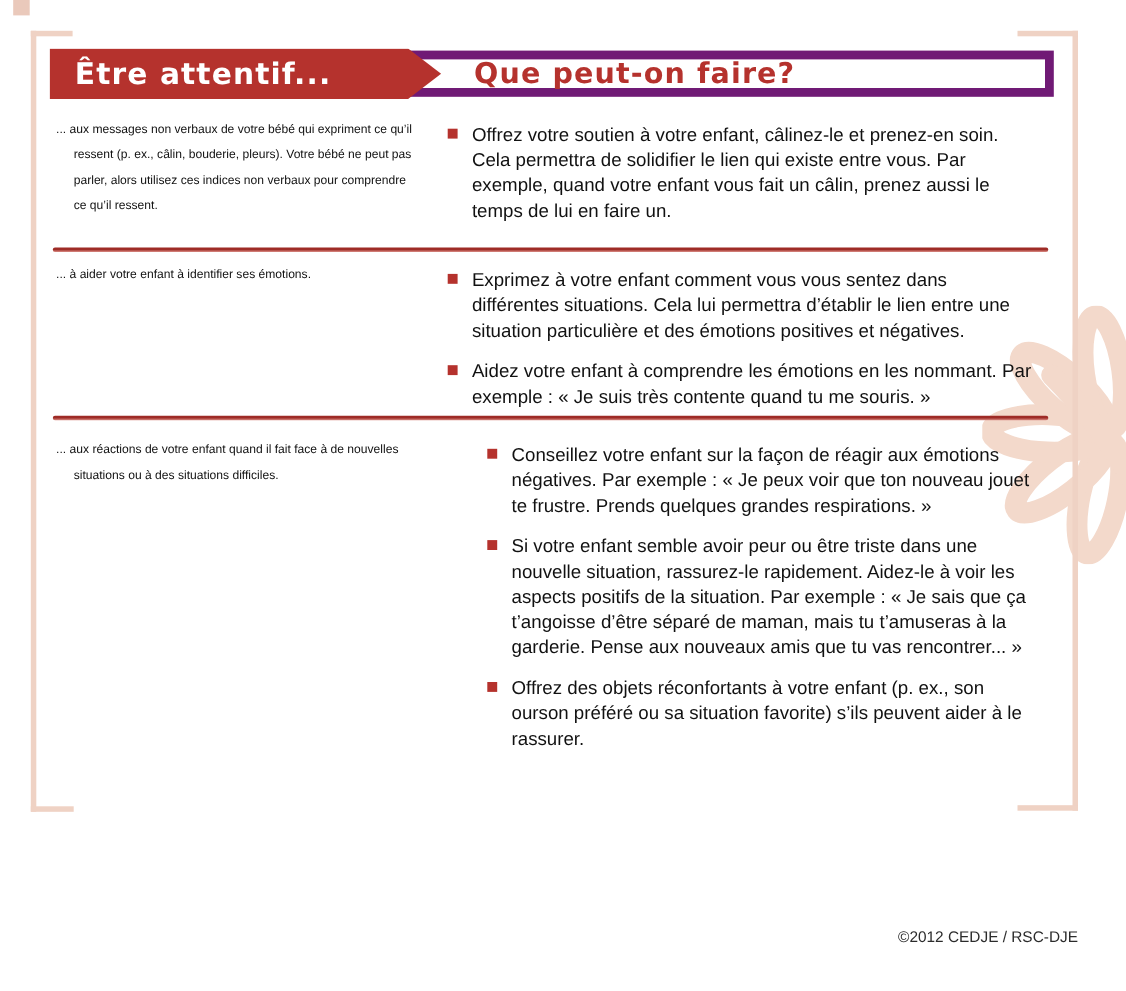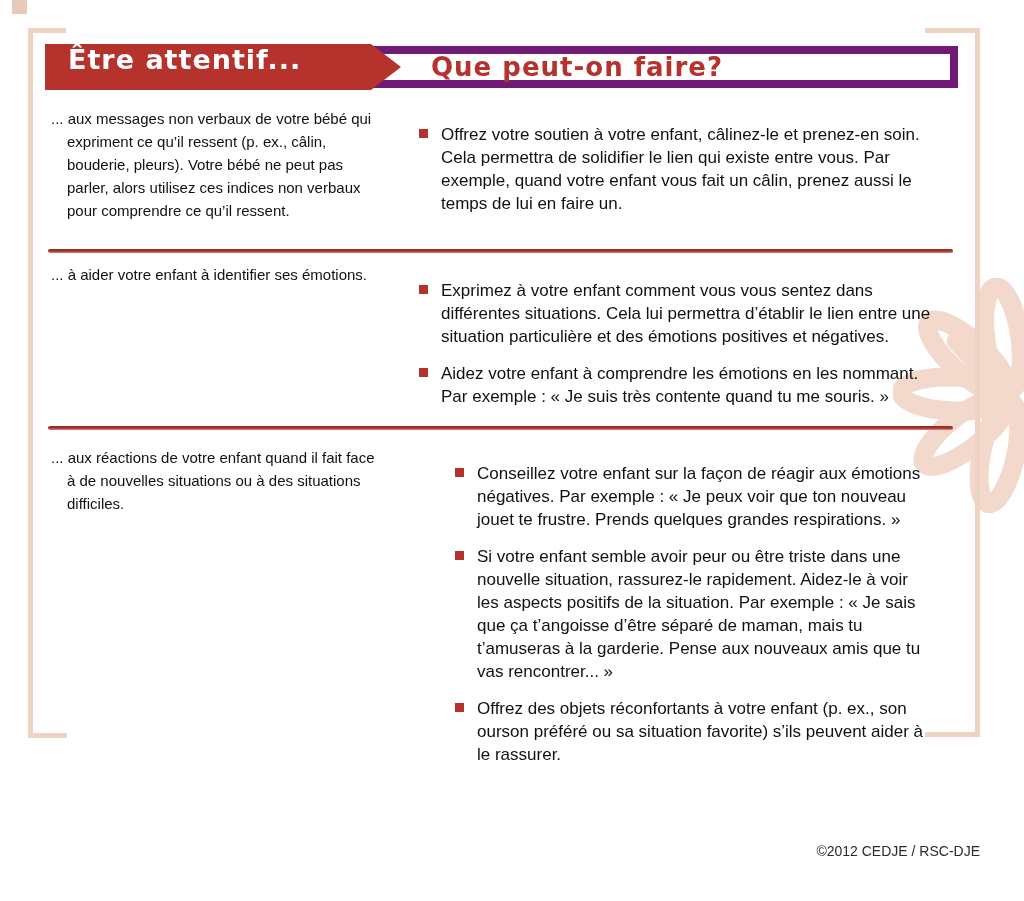--- a/index.html
+++ b/index.html
@@ -29,21 +29,21 @@
     display:flex; align-items:center; padding-left:63px; z-index:2;
   }
   .hdr-right-label {
     color:#b5322d; font-size:26px; font-weight:bold; letter-spacing:1px;
     font-family:"DejaVu Sans", sans-serif; white-space:nowrap;
   }
   .hdr-banner {
     position:absolute; left:45px; top:44px; width:356px; height:46px;
     background:#b5322d; color:#ffffff; z-index:3;
     clip-path:polygon(0 0, calc(100% - 30px) 0, 100% 50%, calc(100% - 30px) 100%, 0 100%);
-    display:flex; padding-left:23px; box-sizing:border-box;
+    display:flex; align-items:center; padding-left:23px; box-sizing:border-box;
     font-size:27px; font-weight:bold; letter-spacing:1px;
     font-family:"DejaVu Sans", sans-serif; white-space:nowrap;
   }
 
   
   .content { position:absolute; left:45px; top:89px; width:913px; z-index:2; }
   .section { display:grid; grid-template-columns:358px 1fr; }
   .sec-1 { padding-top:18px; }
   .sec-2 { padding-top:10px; }
   .sec-3 { padding-top:16px;gap:36px; }
@@ -51,25 +51,25 @@
   .divider {
     height:4px; margin-left:3px; margin-right:5px;
     background:linear-gradient(#9e2b26 45%, #d98a82);
     border-radius:2px;
   }
   .div-1 { margin-top:18px; }
   .div-2 { margin-top:2px; }
 
   .attentive-cell { padding-left:3px; padding-right:28px; box-sizing:border-box; }
   .attentive-text {
-    font-size:15px; line-height:23px;
+    font-size:11px; line-height:23px;
     padding-left:19px; text-indent:-16px;
   }
 
-  .actions-list { list-style:none; margin:16px; padding:0 10px 0 0; }
+  .actions-list { list-style:none; margin:4px; padding:0 10px 0 0; }
   .action-item { display:flex; gap:13px; margin-bottom:14px; }
   .action-item:last-child { margin-bottom:0; }
   .bullet-sq { flex:none; width:9px; height:9px; background:#b5322d; margin-top:6px; }
   .action-text { font-size:17px; line-height:23px; }
 
   
   .footer {
     position:absolute; right:44px; top:843px; font-size:14px; color:#2b2b2b; z-index:2;
   }
 </style>

